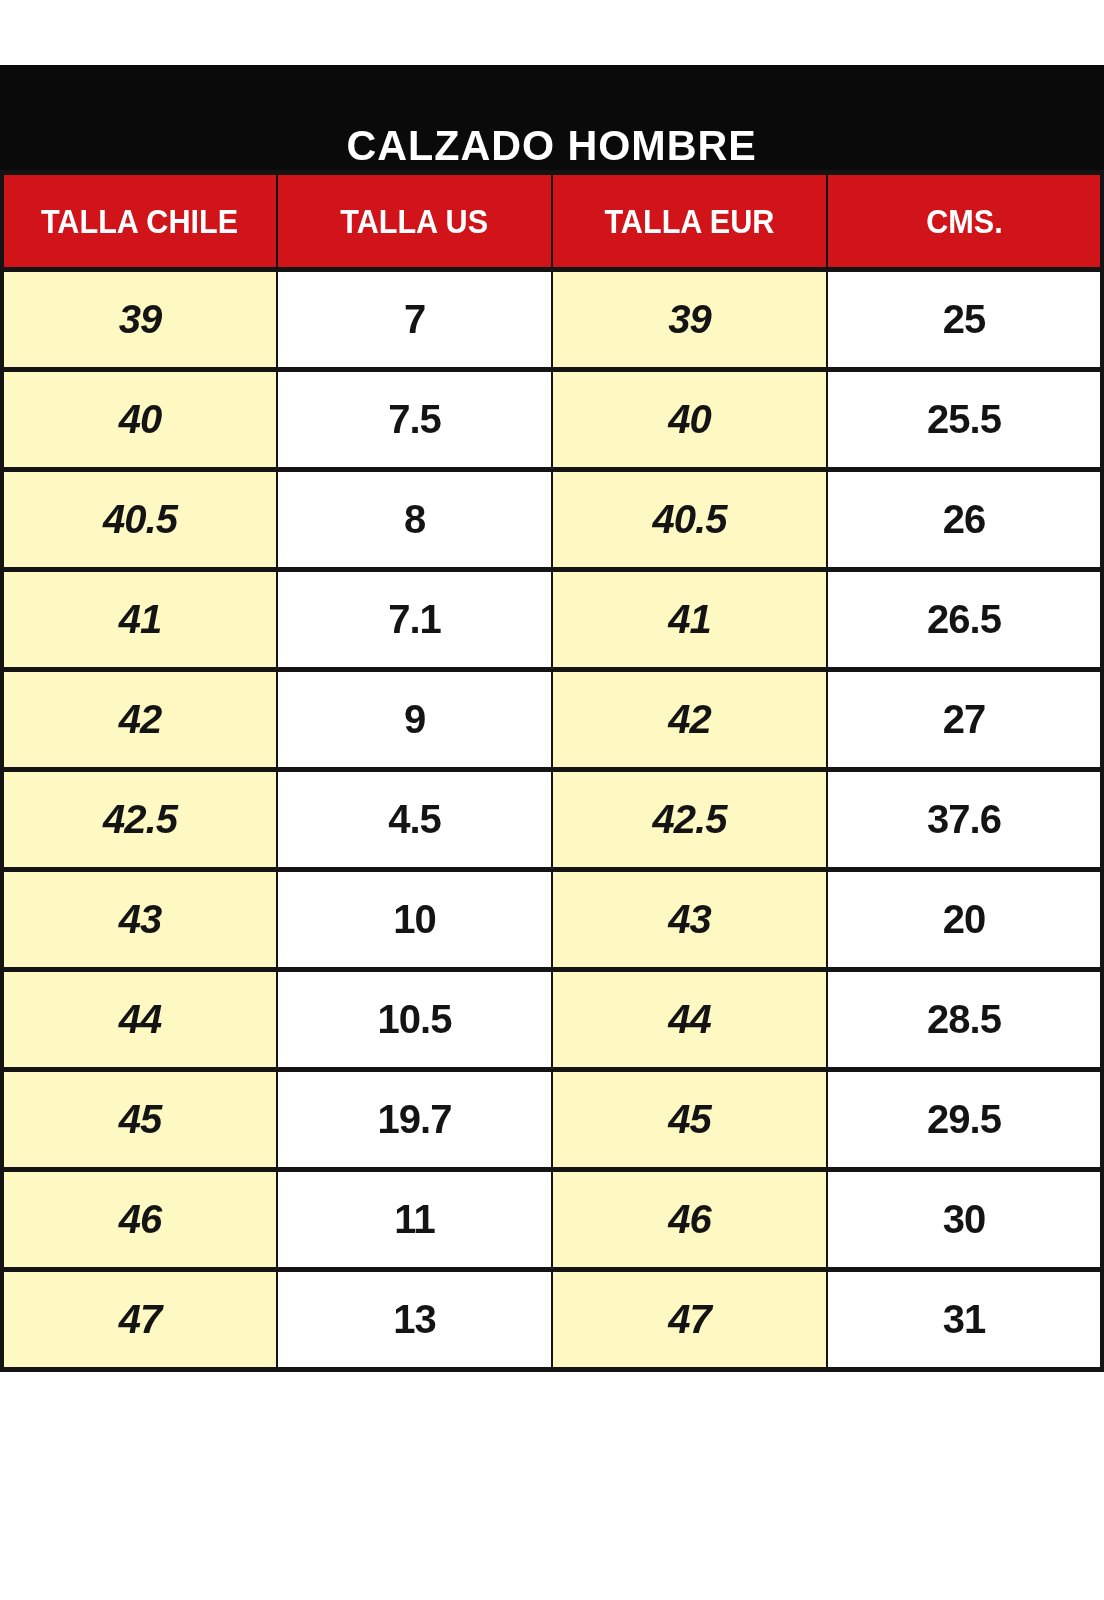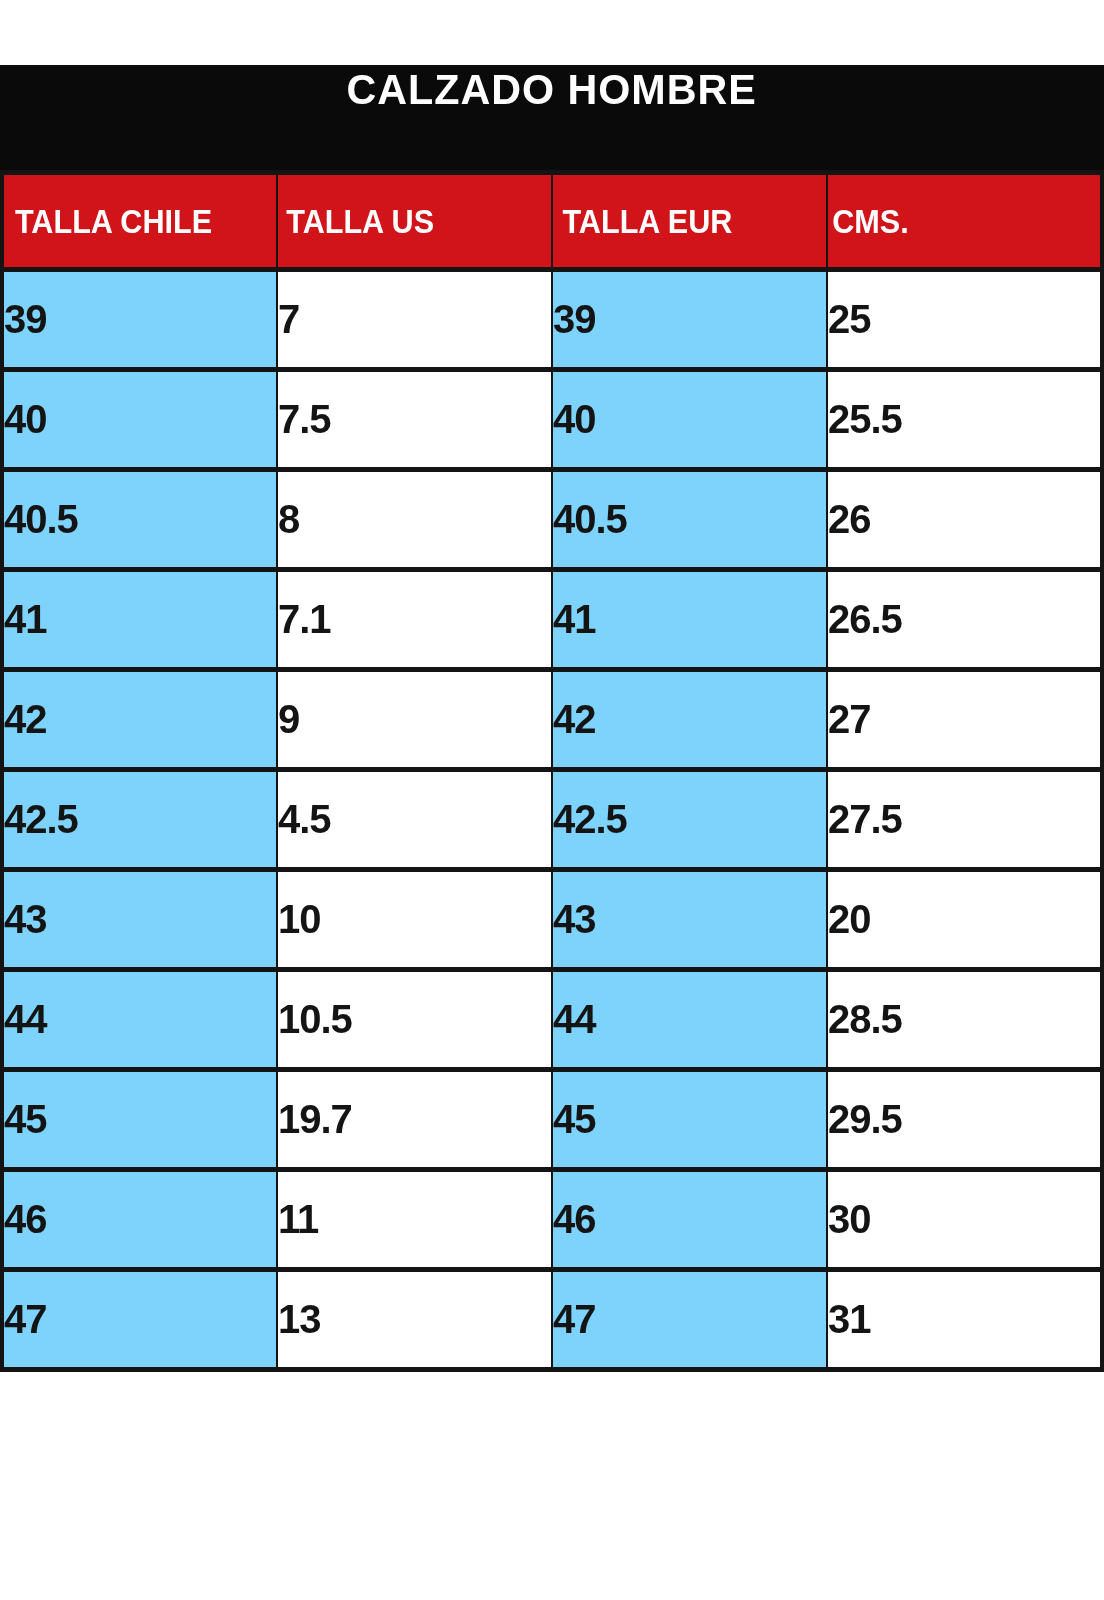--- a/index.html
+++ b/index.html
@@ -15,21 +15,21 @@
     width: 1104px;
     height: 1600px;
     background: #ffffff;
   }
   .banner {
     margin-top: 65px;
     width: 1104px;
     height: 105px;
     background: #0a0a0a;
     display: flex;
-    align-items: flex-start;
+    align-items: flex-end;
     justify-content: center;
   }
   .banner-title {
     color: #ffffff;
     font-size: 43px;
     font-weight: bold;
     letter-spacing: 1px;
     display: inline-block;
     transform: scaleX(0.96);
     white-space: nowrap;
@@ -38,42 +38,43 @@
     width: 1104px;
     border-collapse: collapse;
     table-layout: fixed;
     border: 4px solid #141414;
   }
   .size-table th,
   .size-table td {
     border: 2px solid #141414;
     border-top-width: 5px;
     border-bottom-width: 5px;
-    text-align: left;
+    text-align: center;
     vertical-align: middle;
     font-weight: bold;
     white-space: nowrap;
   }
   .size-table th {
     height: 97px;
     background: #d01419;
     color: #ffffff;
     font-size: 34px;
     letter-spacing: 0px;
   }
   .size-table td {
     height: 100px;
     color: #141414;
     font-size: 40px;
     letter-spacing: -1px;
     background: #ffffff;
   }
   .size-table td:nth-child(1),
   .size-table td:nth-child(3) {
-    background: #7dd3fc;
+    background: #fef9c3;
+    font-style: italic;
   }
   .cond {
     display: inline-block;
     transform: scaleX(0.90);
   }
 </style>
 </head>
 <body>
 
 <div class="page">
@@ -119,21 +120,21 @@
       <tr>
         <td>42</td>
         <td>9</td>
         <td>42</td>
         <td>27</td>
       </tr>
       <tr>
         <td>42.5</td>
         <td>4.5</td>
         <td>42.5</td>
-        <td>27.5</td>
+        <td>37.6</td>
       </tr>
       <tr>
         <td>43</td>
         <td>10</td>
         <td>43</td>
         <td>20</td>
       </tr>
       <tr>
         <td>44</td>
         <td>10.5</td>

